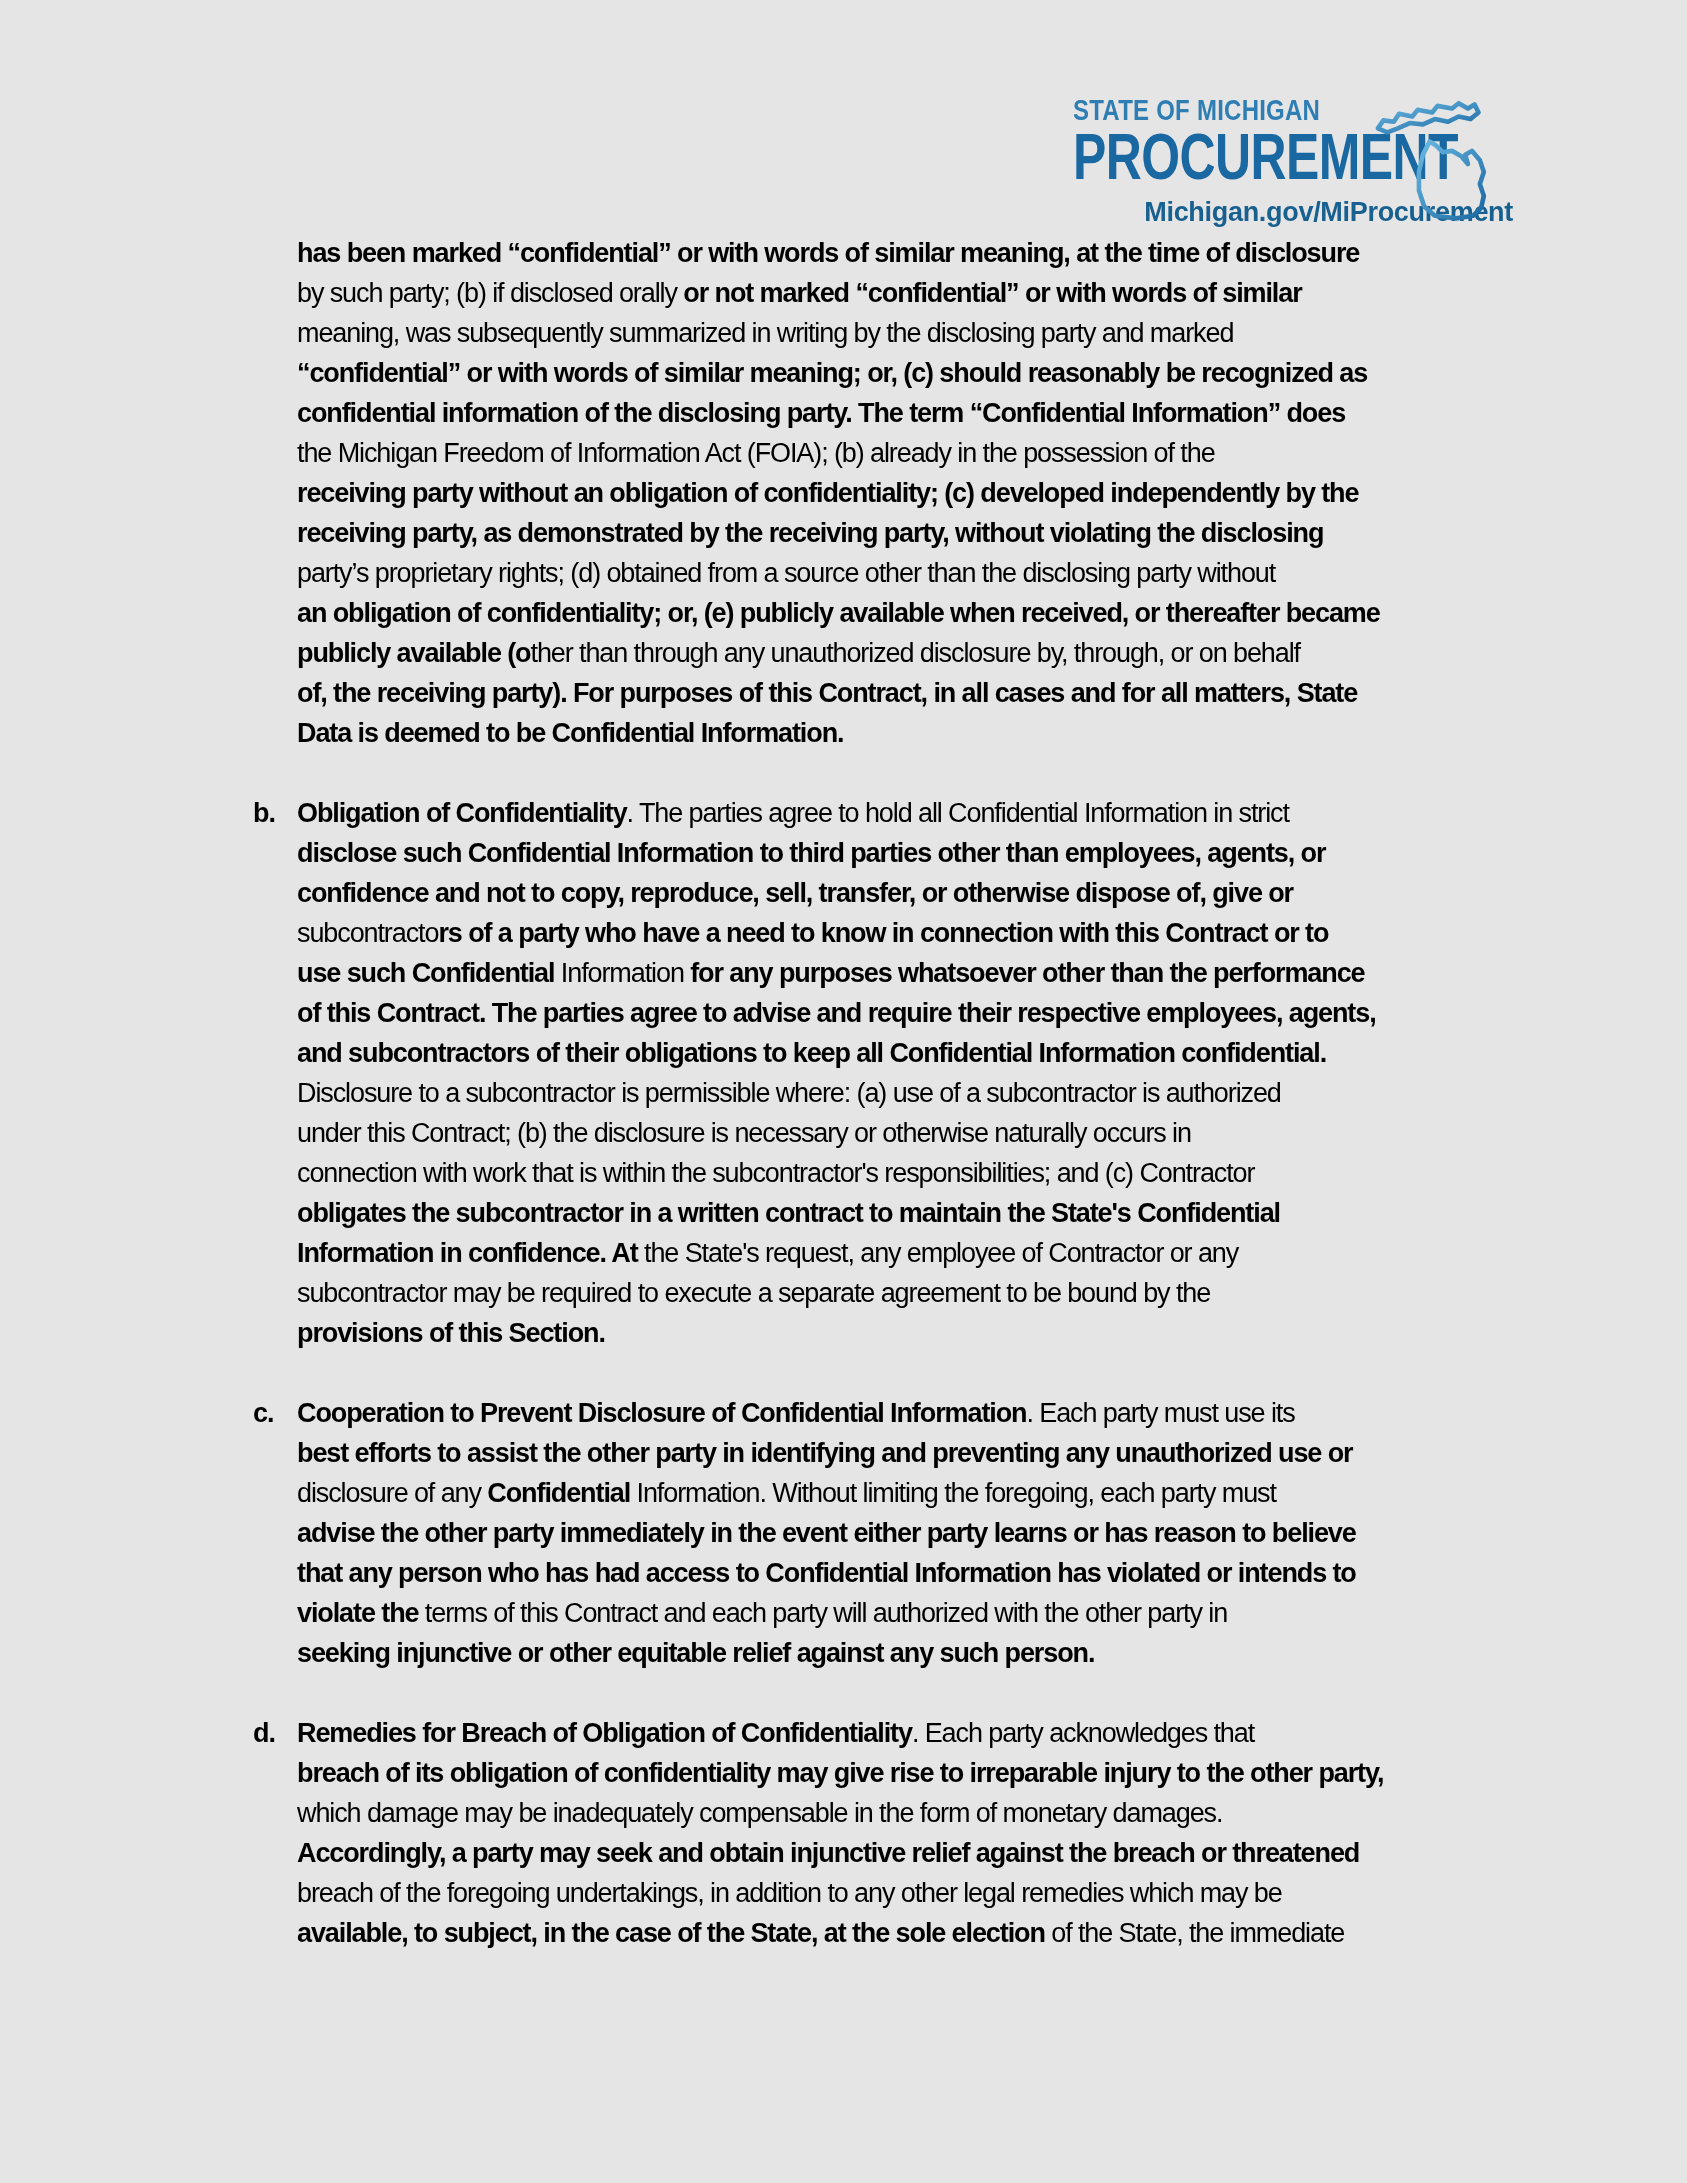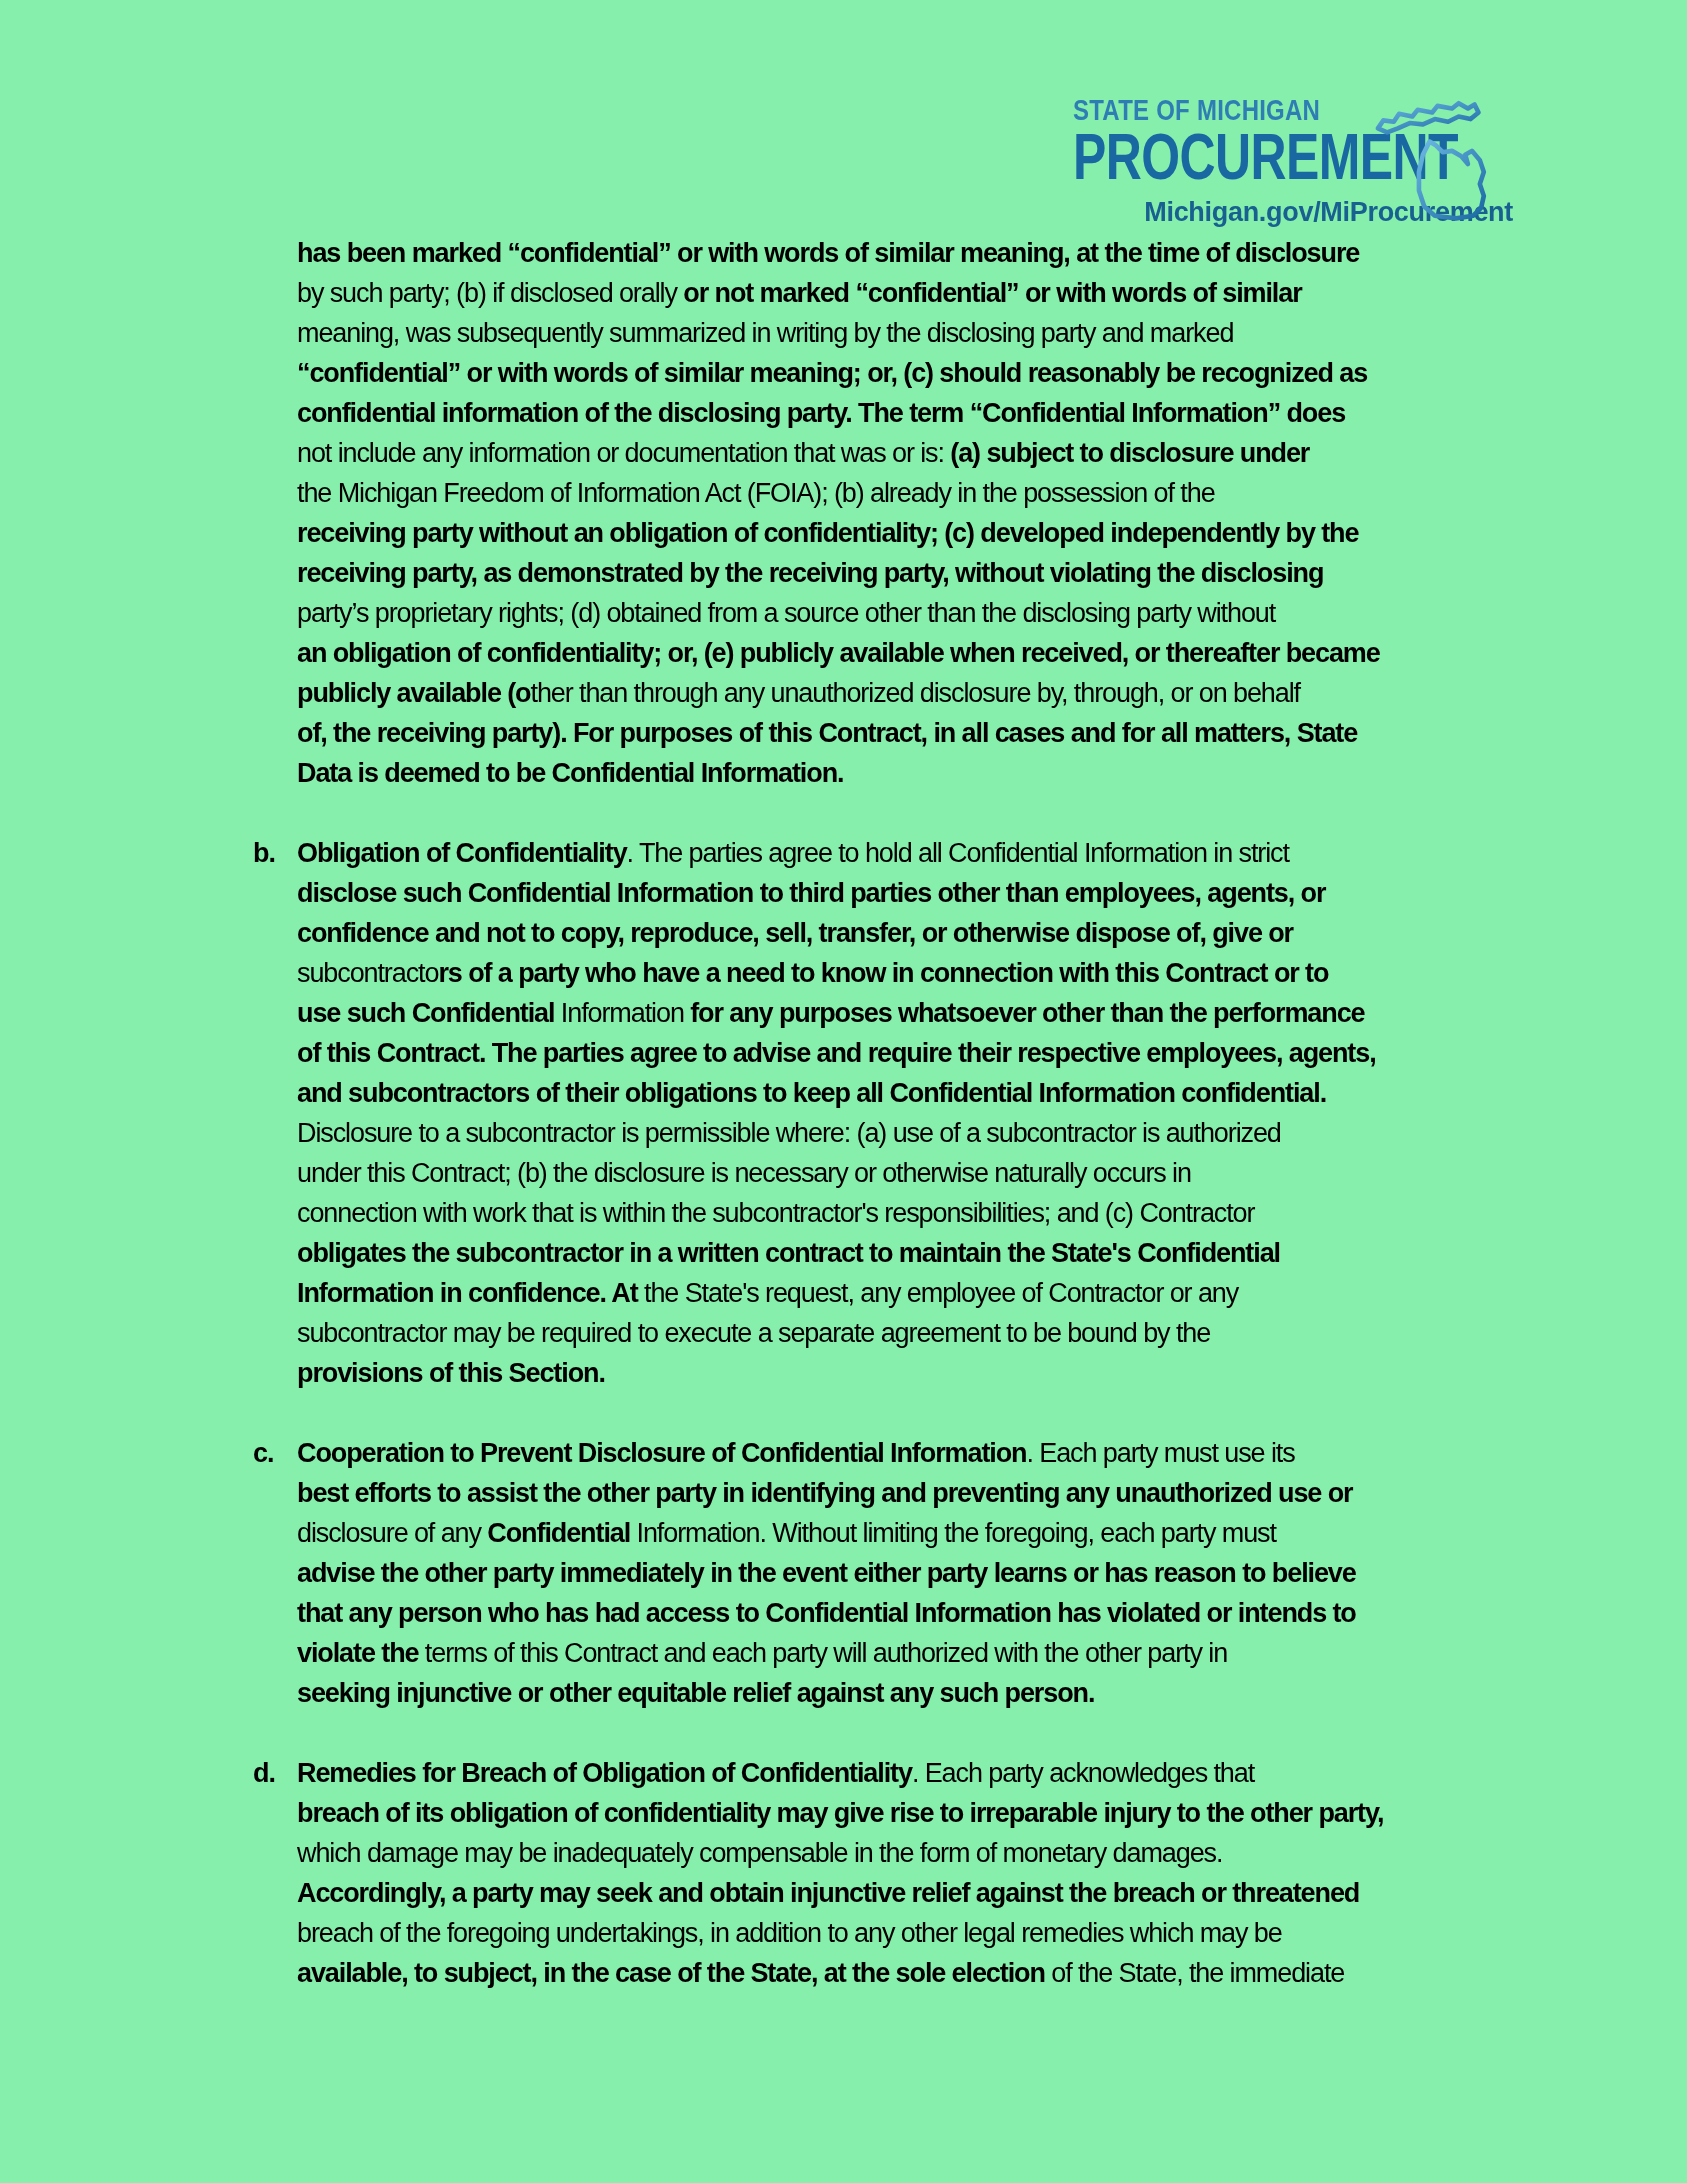--- a/index.html
+++ b/index.html
@@ -4,21 +4,21 @@
 <style>
   html, body { margin:0; padding:0; }
   body {
     width:1687px; height:2183px;
     background:#ffffff;
     font-family:"Liberation Sans", sans-serif;
     color:#000000;
     position:relative;
     overflow:hidden;
   }
-  .page { position:absolute; inset:0; background:#86efac; }
+  .page { position:absolute; inset:0; background:#e5e5e5; }
 
   
   .logo { position:absolute; top:93px; left:1073px; width:440px; }
   .logo-textstack { position:relative; }
   .logo-line1 {
     font-size:30px; font-weight:700; color:#2e7eb4;
     letter-spacing:0.3px;
     transform:scaleX(0.80); transform-origin:left top;
     white-space:nowrap; line-height:34px;
   }
@@ -79,21 +79,20 @@
 
   <div class="doc">
       <div class="para">
         <div class="marker"></div>
         <div class="ptext">
           <div class="line"><span class="b">has been marked “confidential” or with words of similar meaning, at the time of disclosure</span></div>
           <div class="line"><span class="r">by such party; (b) if disclosed orally </span><span class="b">or not marked “confidential” or with words of similar</span></div>
           <div class="line"><span class="r">meaning, was subsequently summarized in writing by the disclosing party and marked</span></div>
           <div class="line"><span class="b">“confidential” or with words of similar meaning; or, (c) should reasonably be recognized as</span></div>
           <div class="line"><span class="b">confidential information of the disclosing party. The term “Confidential Information” does</span></div>
-          <div class="line"><span class="r">not include any information or documentation that was or is: </span><span class="b">(a) subject to disclosure under</span></div>
           <div class="line"><span class="r">the Michigan Freedom of Information Act (FOIA); (b) already in the possession of the</span></div>
           <div class="line"><span class="b">receiving party without an obligation of confidentiality; (c) developed independently by the</span></div>
           <div class="line"><span class="b">receiving party, as demonstrated by the receiving party, without violating the disclosing</span></div>
           <div class="line"><span class="r">party’s proprietary rights; (d) obtained from a source other than the disclosing party without</span></div>
           <div class="line"><span class="b">an obligation of confidentiality; or, (e) publicly available when received, or thereafter became</span></div>
           <div class="line"><span class="b">publicly available (o</span><span class="r">ther than through any unauthorized disclosure by, through, or on behalf</span></div>
           <div class="line"><span class="b">of, the receiving party). For purposes of this Contract, in all cases and for all matters, State</span></div>
           <div class="line"><span class="b">Data is deemed to be Confidential Information.</span></div>
         </div>
       </div>

